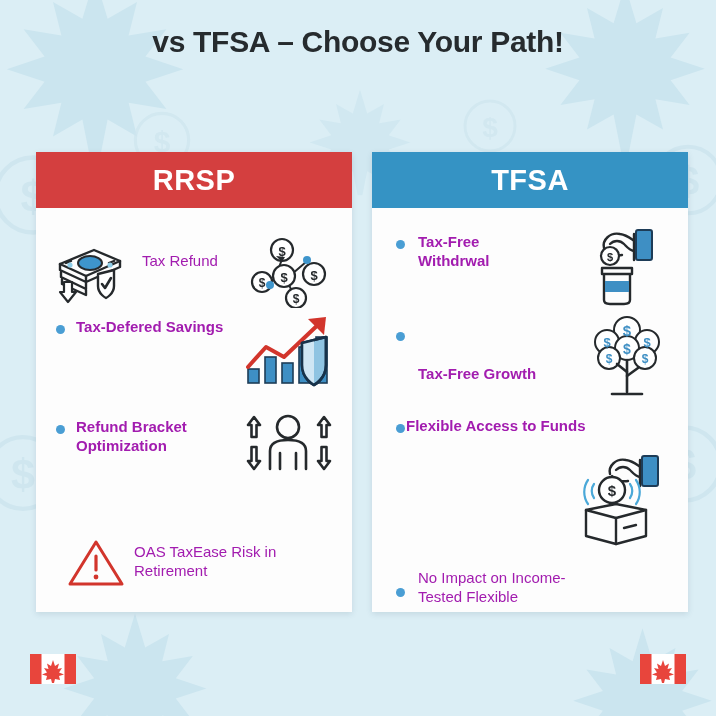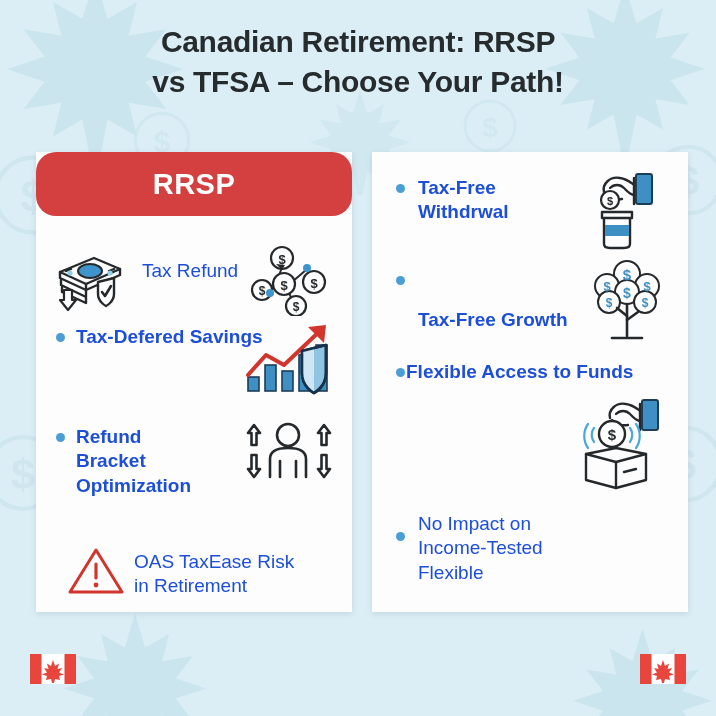--- a/index.html
+++ b/index.html
@@ -40,37 +40,37 @@
   
   .card{
     position:absolute;top:152px;height:460px;width:316px;
     background:#fdfdfd;
     box-shadow:0 2px 6px rgba(40,70,90,0.13);
     overflow:hidden;
   }
   .card.left{left:36px;}
   .card.right{left:372px;}
   .card-head{
-    height:64px;width:100%;
+    height:56px;width:100%;
     display:flex;align-items:center;justify-content:center;
-    color:#ffffff;font-size:29px;font-weight:bold;letter-spacing:0.5px;border-radius:20px;
+    color:#ffffff;font-size:29px;font-weight:bold;letter-spacing:0.5px;
   }
   .card.left .card-head{background:#d43f3f;}
   .card.right .card-head{background:#3593c4;}
   .card-body{position:relative;height:404px;}
 
   
   .row{position:absolute;left:0;right:0;}
   .bullet{
     position:absolute;width:9px;height:9px;border-radius:50%;
     background:#4a9ed4;
   }
   .row-label{
     position:absolute;
-    font-size:19px;font-weight:bold;color:#1d4ed8;
+    font-size:15px;font-weight:bold;color:#a21caf;
     line-height:1.28;
   }
   .row-label.plain{font-weight:normal;}
   .ico{position:absolute;}
   .ico svg{display:block;}
 
   
   .footer{
     position:absolute;left:24px;right:24px;bottom:22px;height:46px;
   }
@@ -147,21 +147,20 @@
       </svg>
   </div>
   <div class="wm" style="left:460px;top:96px;opacity:.7;">
     <svg width="60" height="60" viewBox="0 0 60 60">
         <circle class="dollar-stroke" cx="30" cy="30" r="25"></circle>
         <text class="dollar-text" x="30" y="41" font-size="28" text-anchor="middle">$</text>
       </svg>
   </div>
 
   <div class="title">
-    <span>Canadian Retirement: RRSP</span>
     <span class="l2">vs TFSA – Choose Your Path!</span>
   </div>
 
   <div class="card left">
     <div class="card-head">
       <span>RRSP</span>
     </div>
     <div class="card-body">
 
       <div class="row" style="top:0;">
@@ -259,20 +258,23 @@
             <circle cx="30" cy="41" r="2.4" fill="#d2352c"></circle>
           </svg>
         </div>
         <div class="row-label plain" style="left:98px;top:16px;width:170px;">OAS TaxEase Risk in Retirement</div>
       </div>
 
     </div>
   </div>
 
   <div class="card right">
+    <div class="card-head">
+      <span>TFSA</span>
+    </div>
     <div class="card-body">
 
       <div class="row" style="top:12px;">
         <div class="bullet" style="left:24px;top:20px;"></div>
         <div class="row-label" style="left:46px;top:12px;width:130px;">Tax-Free Withdrwal</div>
         <div class="ico" style="left:208px;top:0px;">
           <svg width="92" height="88" viewBox="0 0 92 88">
             <g fill="none" stroke="#25292c" stroke-width="2.4" stroke-linejoin="round" stroke-linecap="round">
               <path d="M24 28 C22 20 30 12 40 14 C48 15 52 20 56 22"></path>
               <path d="M30 24 C34 20 40 20 44 24 C47 27 49 30 54 31"></path>

